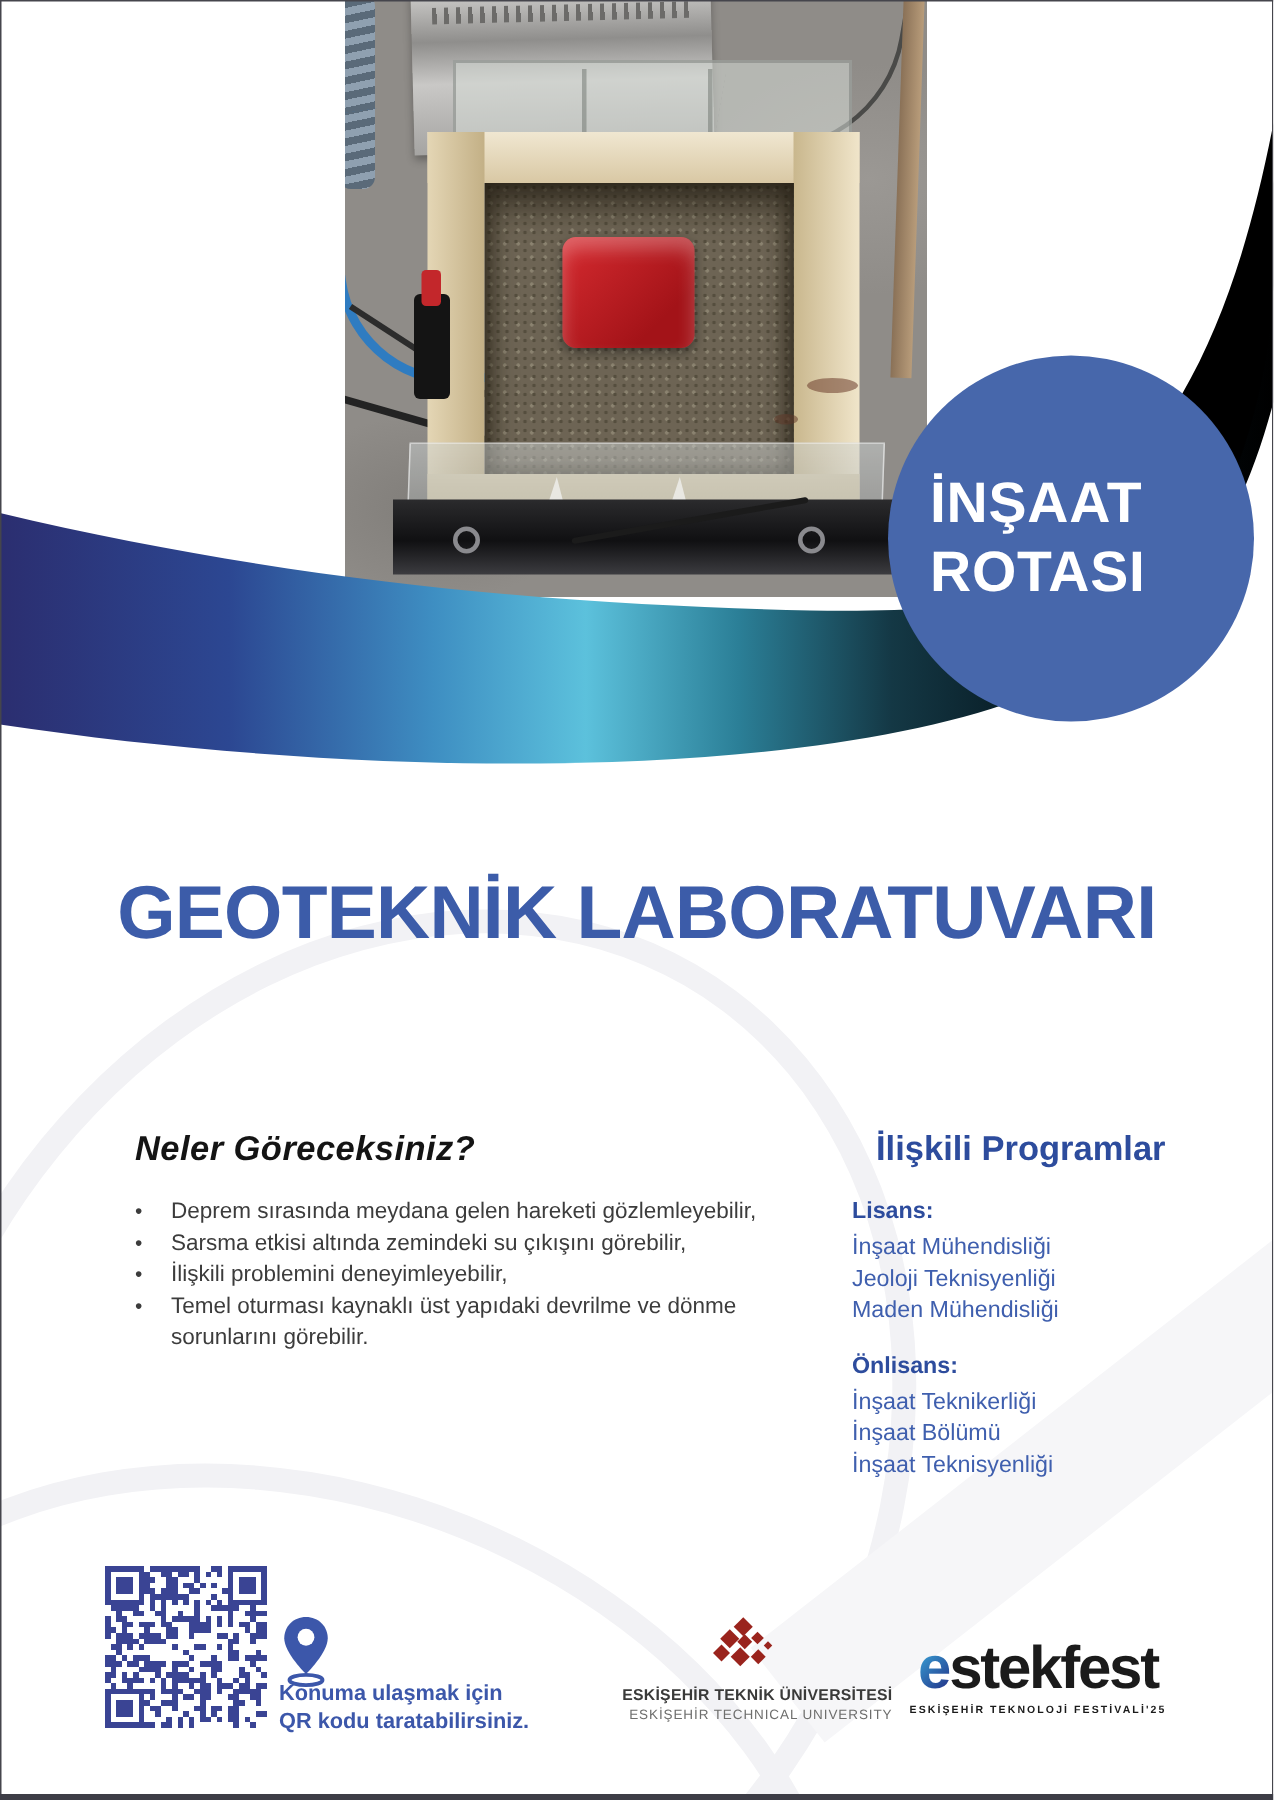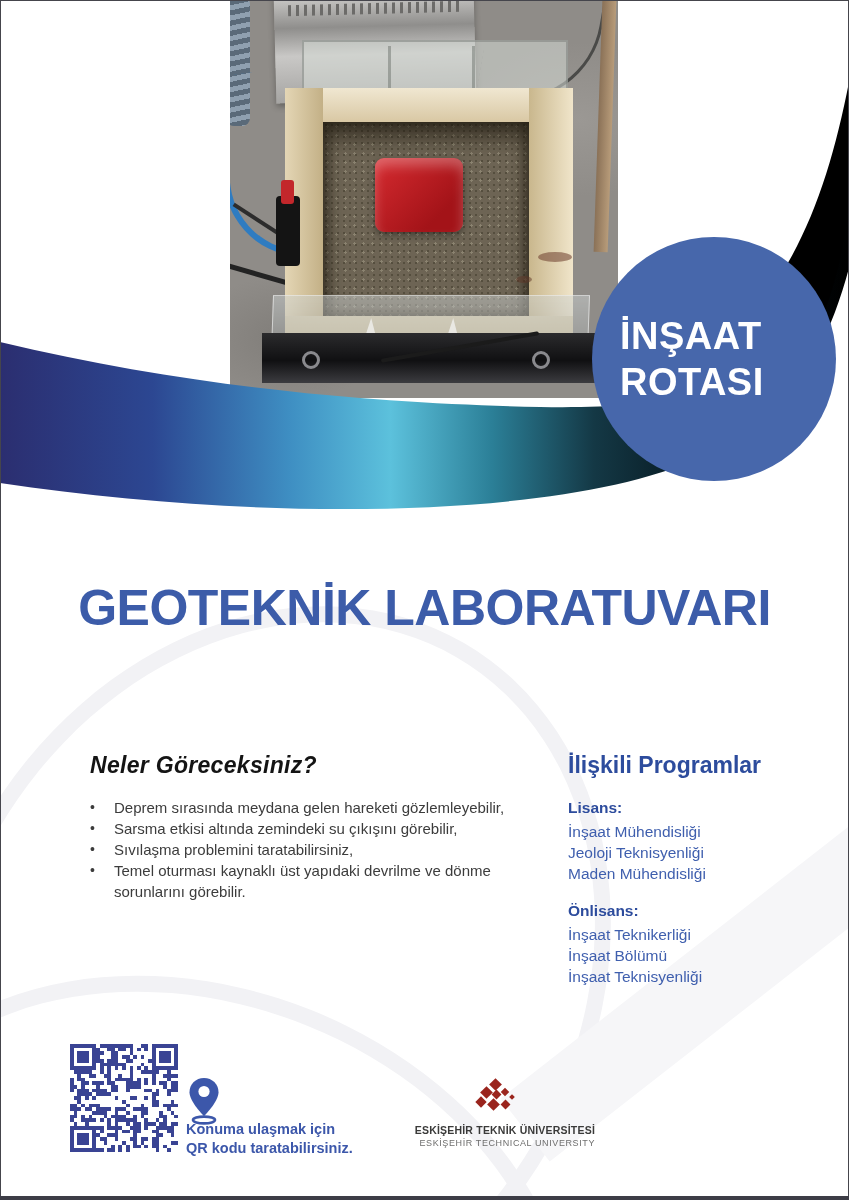--- a/index.html
+++ b/index.html
@@ -89,21 +89,21 @@
 
   
   .see{position:absolute;left:90px;top:752px;width:468px;z-index:4;}
   .see h2{margin:0 0 18px 0;font-size:23px;font-weight:bold;color:#141414;letter-spacing:.3px;font-style:italic;}
   .see ul{margin:0;padding:0;list-style:none;font-size:15px;color:#3c3c3c;line-height:21px;}
   .see li{display:flex;align-items:flex-start;}
   .see .blt{flex:none;width:24px;font-size:14px;}
 
   
   .progs{position:absolute;left:568px;top:752px;width:262px;z-index:4;}
-  .progs h2{margin:0 0 20px 0;font-size:23px;font-weight:bold;}
+  .progs h2{margin:0 0 20px 16px;font-size:23px;font-weight:bold;}
   .progs h3{margin:0 0 4px 0;font-size:15.5px;font-weight:bold;}
   .progs p{margin:0;font-size:15.5px;line-height:21px;}
   .progs .grp2{margin-top:18px;}
 
   
   .qr{position:absolute;left:70px;top:1044px;width:108px;height:108px;z-index:4;}
   .pin{position:absolute;left:186px;top:1076px;width:36px;height:50px;z-index:4;}
   .qr-cap{position:absolute;left:186px;top:1120px;z-index:4;font-size:14.5px;font-weight:bold;line-height:19px;}
   .uni{position:absolute;left:395px;top:1078px;width:200px;text-align:right;z-index:4;}
   .uni-mark{height:42px;display:flex;justify-content:center;align-items:flex-end;}
@@ -185,21 +185,21 @@
       <li>
         <span class="blt">•</span>
         <span>Deprem sırasında meydana gelen hareketi gözlemleyebilir,</span>
         </li>
       <li>
         <span class="blt">•</span>
         <span>Sarsma etkisi altında zemindeki su çıkışını görebilir,</span>
         </li>
       <li>
         <span class="blt">•</span>
-        <span>Sıvılaşma problemini taratabilirsiniz,</span>
+        <span>İlişkili problemini deneyimleyebilir,</span>
         </li>
       <li>
         <span class="blt">•</span>
         <span>Temel oturması kaynaklı üst yapıdaki devrilme ve dönme sorunlarını görebilir.</span>
         </li>
     </ul>
   </section>
 
   <section class="progs">
     <h2 style="color: rgb(45, 76, 157);">İlişkili Programlar</h2>
@@ -661,18 +661,22 @@
           <rect x="20" y="22" width="9" height="9" transform="rotate(45 24.5 26.5)"></rect>
           <rect x="33" y="23" width="7" height="7" transform="rotate(45 36.5 26.5)"></rect>
           <rect x="41" y="17" width="4" height="4" transform="rotate(45 43 19)"></rect>
         </g>
       </svg>
     </div>
     <div class="uni-tr">ESKİŞEHİR TEKNİK ÜNİVERSİTESİ</div>
     <div class="uni-en">ESKİŞEHİR TECHNICAL UNIVERSITY</div>
   </div>
 
+  <div class="fest">
+    <div class="fest-word" style="color: rgb(27, 27, 27);"><span class="e1">e</span><span>stekf</span><span>e</span><span>st</span></div>
+    <div class="fest-tag" style="color: rgb(27, 27, 27);">ESKİŞEHİR TEKNOLOJİ FESTİVALİ'25</div>
+  </div>
 
   <div class="edge top"></div>
   <div class="edge left"></div>
   <div class="edge right"></div>
   <div class="edge bottom"></div>
 </div>
 
 </body></html>

